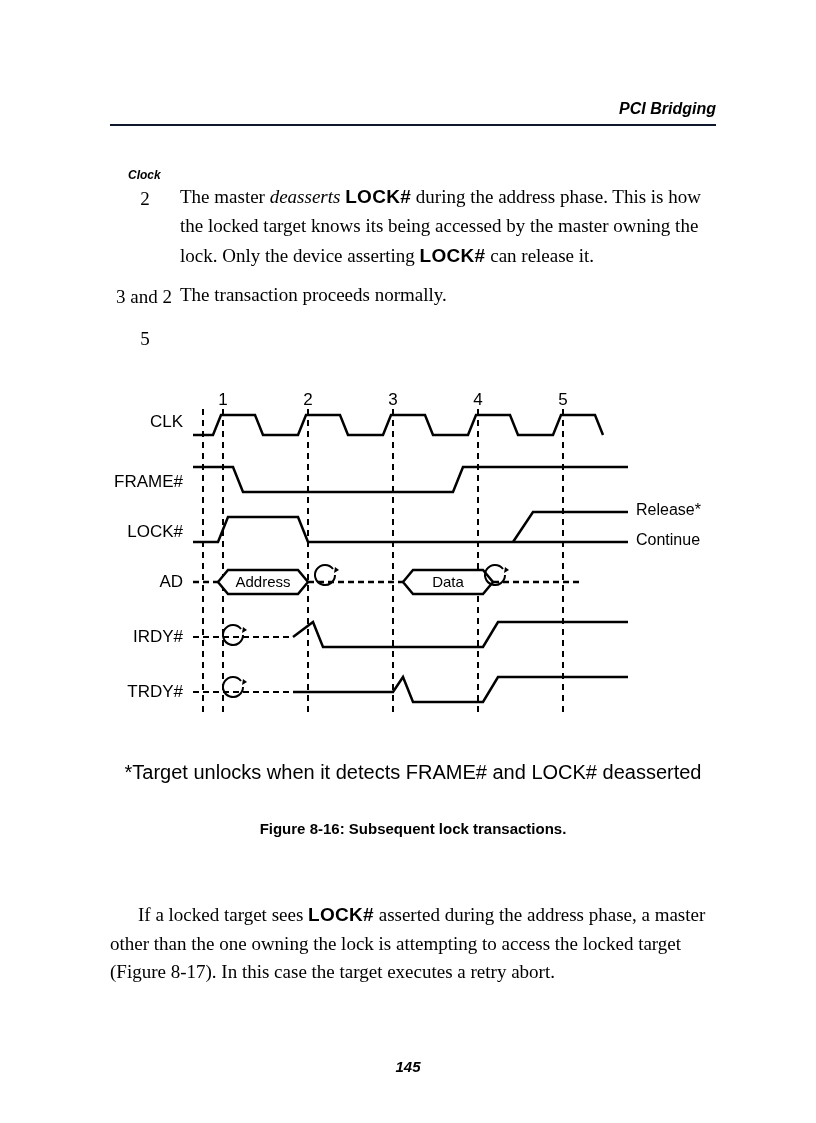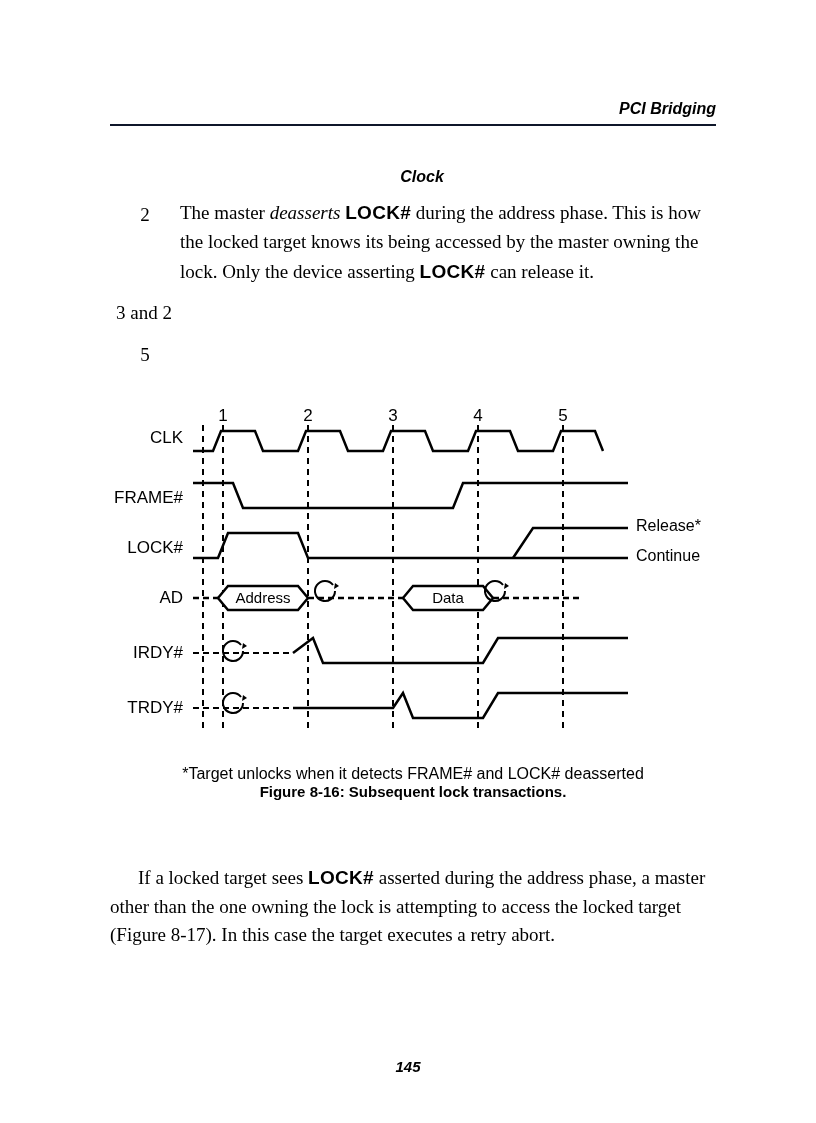--- a/index.html
+++ b/index.html
@@ -21,24 +21,23 @@
       font-size: 16px;
       padding-bottom: 6px;
       border-bottom: 2px solid #0f172a;
       margin-bottom: 42px;
       margin-top: 40px;
     }
     .section-heading {
       font-family: Verdana, Arial, sans-serif;
       font-weight: bold;
       font-style: italic;
-      font-size: 16px;
+      font-size: 12px;
       margin-left: 18px;
-      margin-bottom: 12px;
-      text-align: center;
+      margin-bottom: 0;
     }
     .entry {
       display: flex;
       margin-bottom: 10px;
       line-height: 1.55;
     }
     .entry .num {
       width: 70px;
       flex-shrink: 0;
       text-align: center;
@@ -48,29 +47,30 @@
     .entry .txt { flex: 1; }
     .sig { font-family: 'Arial Narrow', Arial, sans-serif; font-weight: bold; letter-spacing: 0.3px; }
     em.italic { font-style: italic; margin-top: 17px; }
     .figure-block {
       margin: 34px auto 0 auto;
       width: 600px;
     }
     .timing-svg { display: block; margin-left: -10px; }
     .footnote {
       font-family: Arial, Helvetica, sans-serif;
-      font-size: 16px;
-      text-align: center;
-      margin-top: 22px;
+      font-size: 20px;
+      text-align: center;
+      margin-top: 34px;
     }
     .caption {
       font-family: Verdana, Arial, sans-serif;
       font-weight: bold;
       font-size: 15px;
       text-align: center;
+      margin-top: 36px;
     }
     .body-para {
       margin-top: 64px;
       line-height: 1.5;
       text-indent: 28px;
     }
     .page-num {
       position: absolute;
       bottom: 48px;
       left: 0; right: 0;
@@ -93,20 +93,21 @@
 
 <div class="entry">
   <div class="num">2</div>
   <div class="txt">
     <span>The master </span><em class="italic">deasserts</em><span> </span><span class="sig">LOCK#</span><span> during the address phase. This is how the locked target knows its being accessed by the master owning the lock. Only the device asserting </span><span class="sig">LOCK#</span><span> can release it.</span>
   </div>
 </div>
 
 <div class="entry">
   <div class="num wide">3 and 2</div>
+  <div class="txt">The transaction proceeds normally.</div>
 </div>
 
 <div class="entry">
   <div class="num">5</div>
 </div>
 
 <div class="figure-block">
   <svg class="timing-svg" width="620" height="340" viewBox="0 0 620 340">
 
     <g font-size="17">

